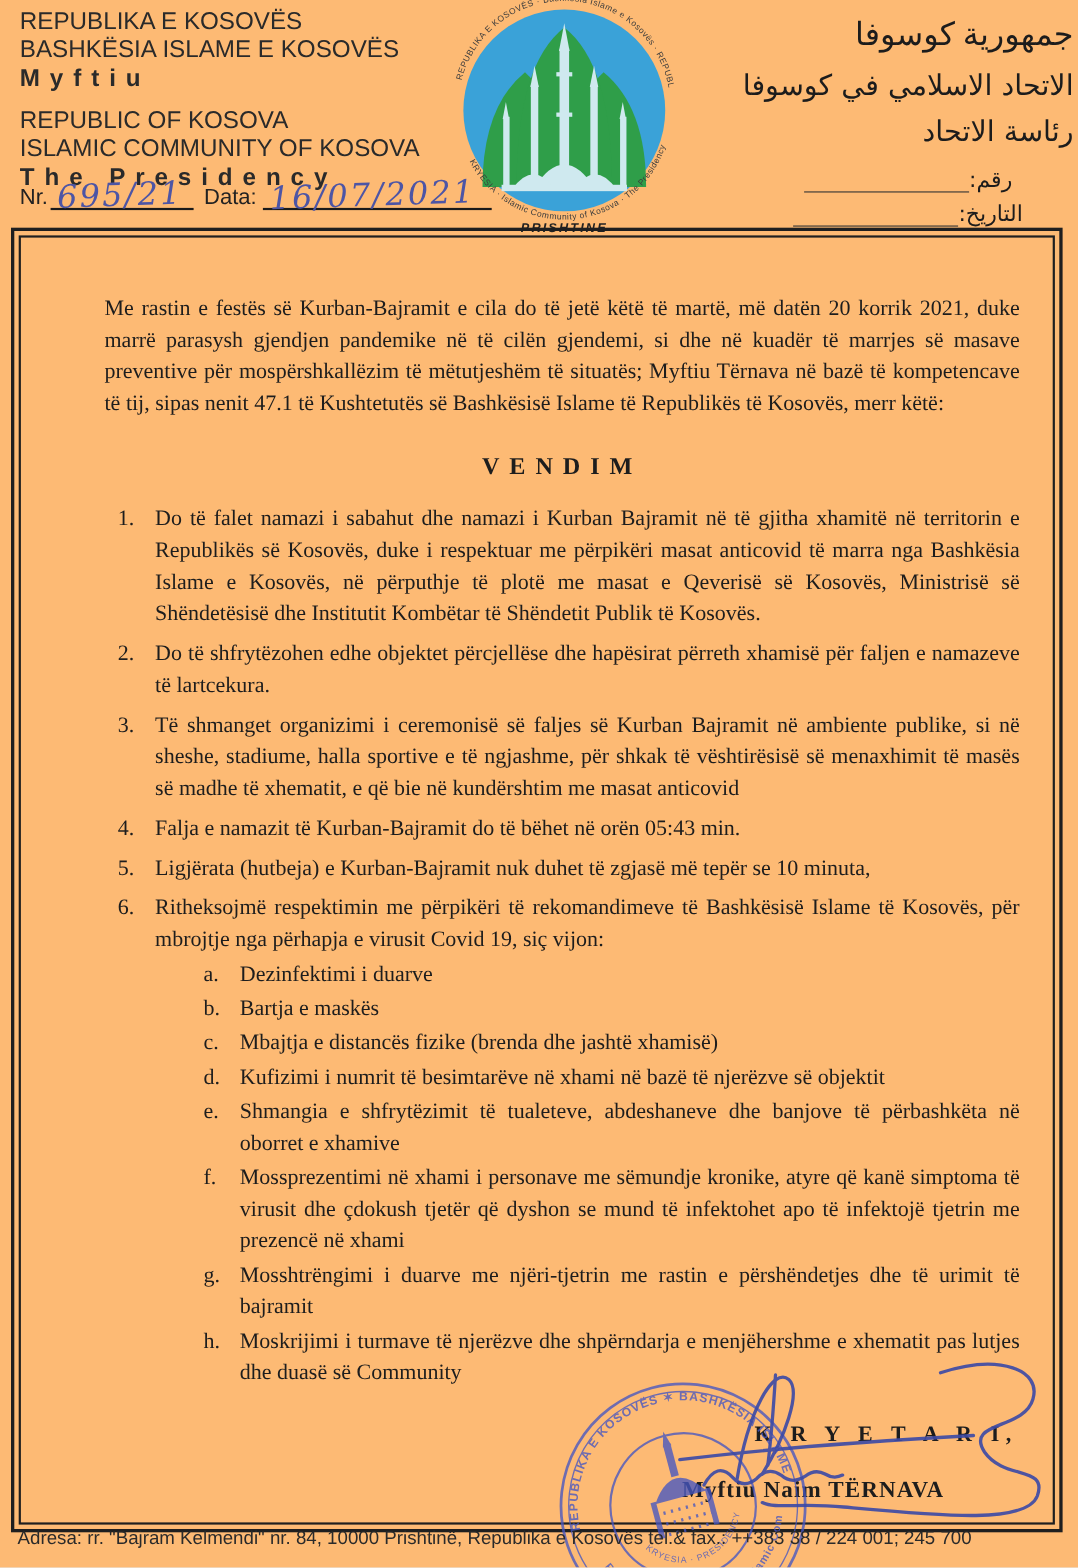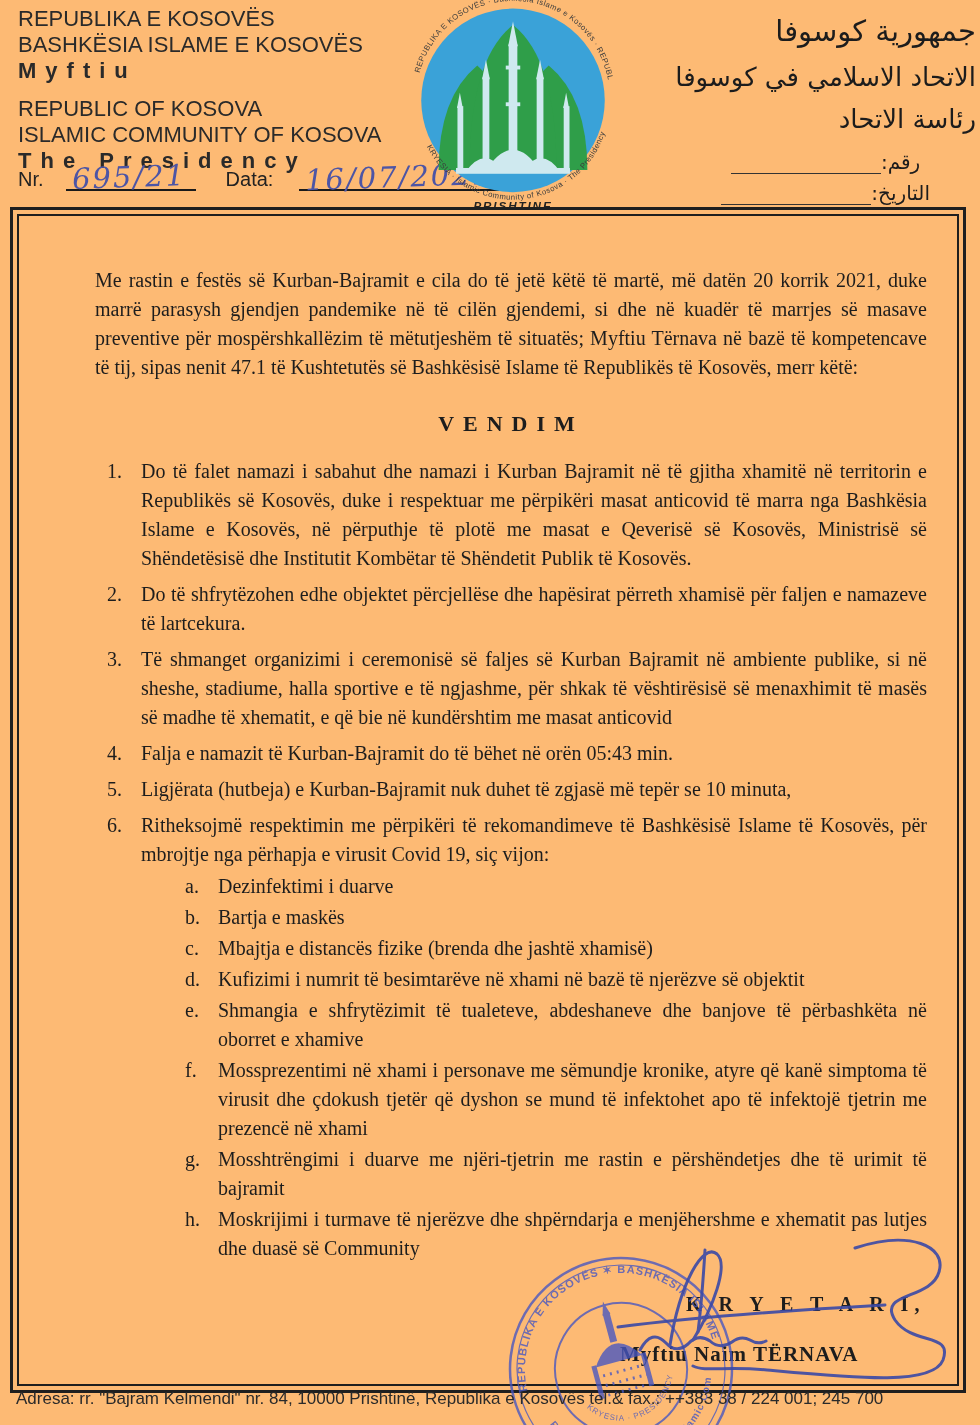--- a/index.html
+++ b/index.html
@@ -4,30 +4,30 @@
 <style>
   html,body{margin:0;padding:0;background:#e8e8e8;}
   .page{position:relative;width:980px;height:1425px;background:#fdba74;overflow:hidden;
         font-family:"Liberation Serif",serif;color:#1d1d1d;margin:0 auto;}
   
   .hdr-left{position:absolute;left:18px;top:6px;font-family:"Liberation Sans",sans-serif;
             font-size:22px;line-height:26px;color:#2a2a2a;white-space:nowrap;}
   .hdr-left .spaced{font-weight:bold;letter-spacing:9px;}
   .hdr-left .gap{height:12px;}
   .nr-row{position:absolute;left:18px;top:163px;font-family:"Liberation Sans",sans-serif;
-          font-size:20px;color:#222;display:flex;align-items:flex-end;white-space:nowrap;gap:20px;}
+          font-size:20px;color:#222;display:flex;align-items:flex-end;white-space:nowrap;}
   .ufield{display:inline-block;border-bottom:2px solid #1a1a1a;position:relative;height:26px;}
   .ufield.f1{width:130px;margin:0 10px 0 2px;}
   .ufield.f2{width:208px;margin-left:6px;}
   .hand{position:absolute;left:6px;bottom:-5px;font-family:"DejaVu Serif",serif;font-style:italic;
         font-size:29px;color:#4d55a5;transform:rotate(-2deg);letter-spacing:2px;white-space:nowrap;}
   .logo{position:absolute;left:398px;top:-2px;}
   .hdr-right{position:absolute;right:4px;top:14px;text-align:right;direction:rtl;
              font-family:"DejaVu Sans",sans-serif;color:#1c1c1c;}
-  .ar-line1{font-size:29px;margin-bottom:14px;}
+  .ar-line1{font-size:29px;margin-bottom:14px;font-family:Liberation Serif, serif;}
   .ar-line2{font-size:26px;margin-bottom:12px;}
   .ar-line3{font-size:26px;margin-bottom:16px;}
   .ar-row{display:flex;flex-direction:row;justify-content:center;align-items:flex-end;
           direction:rtl;font-size:20px;margin-bottom:7px;}
   .ar-rule{display:inline-block;width:150px;border-bottom:1.5px solid #333;height:18px;}
   
   .frame{position:absolute;left:10px;top:207px;width:950px;height:1180px;border:3px solid #1f1f1f;}
   .frame-inner{position:absolute;inset:4px;border:2px solid #1f1f1f;padding-left:16px;}
   .content{padding:50px 30px 0 60px;font-size:20px;line-height:29px;text-align:justify;}
   .intro{margin:0;}

